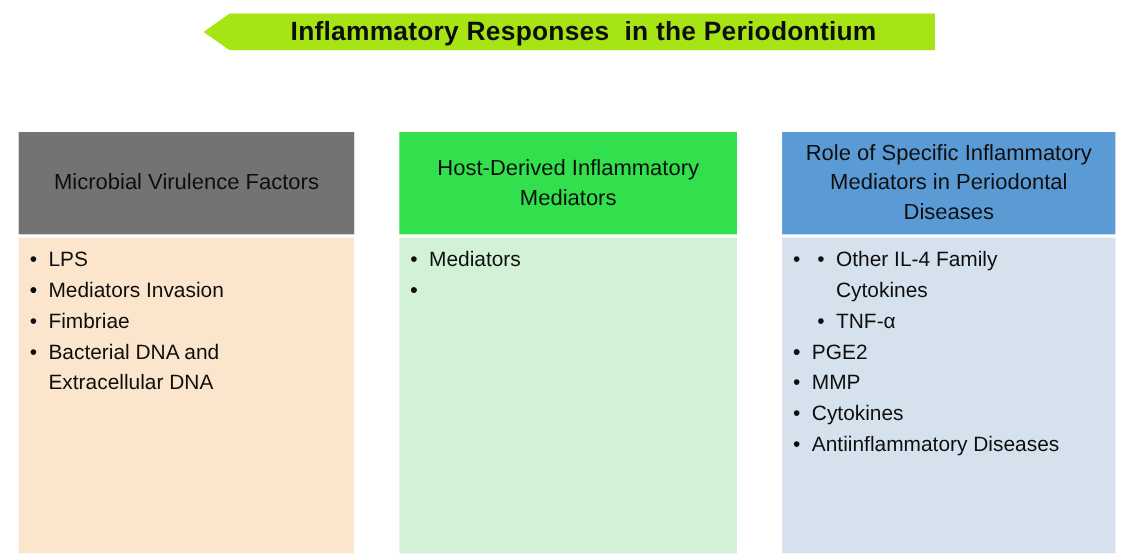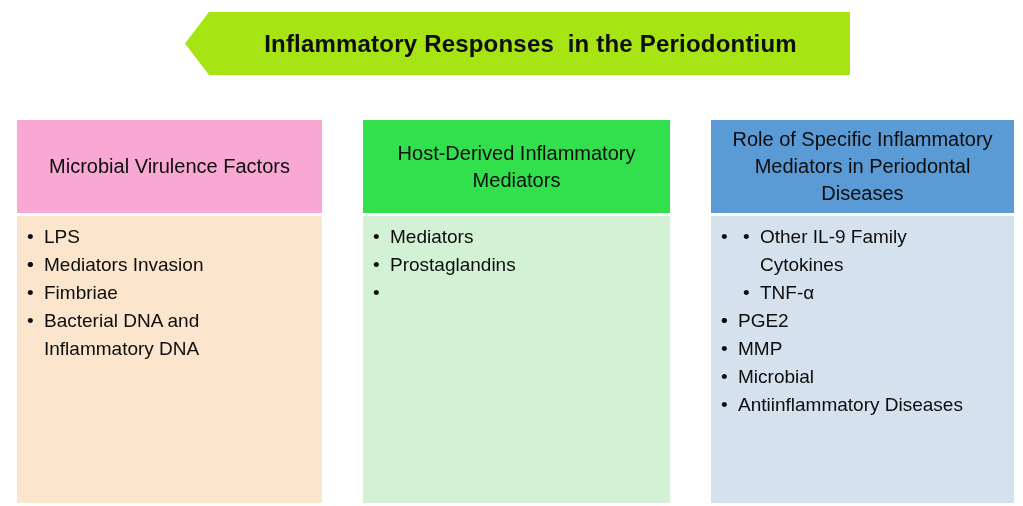--- a/index.html
+++ b/index.html
@@ -5,21 +5,21 @@
   html, body { margin: 0; padding: 0; background: #ffffff; }
   body {
     width: 1023px; height: 506px; position: relative; overflow: hidden;
     font-family: "Liberation Sans", sans-serif;
     color: #0d0d0d;
   }
 
   
   .banner {
     position: absolute; left: 185px; top: 12px;
-    width: 665px; height: 63px;
+    width: 665px; height: 34px;
     display: flex; align-items: center; justify-content: center;
     padding-left: 26px; box-sizing: border-box;
     clip-path: polygon(0 50%, 24px 0, 100% 0, 100% 100%, 24px 100%);
   }
   .banner-text {
     font-size: 24px; font-weight: bold; white-space: pre-wrap;
     letter-spacing: 0.2px;
   }
 
   
@@ -48,88 +48,87 @@
   .col-3 .lvl2 { max-width: 185px; }
 </style>
 </head>
 <body>
 
 <div class="banner" style="background: rgb(166, 229, 19);">
   <span class="banner-text">Inflammatory Responses  in the Periodontium</span>
 </div>
 
 <section class="col col-1">
-  <header class="col-head" style="background: #f9a8d4; text-align: right;">Microbial Virulence Factors</header>
+  <header class="col-head" style="background: #737373; text-align: right;">Microbial Virulence Factors</header>
   <div class="col-body" style="background: rgb(251, 229, 205);">
     <div class="item lvl1">
       <span class="blt">•</span>
       <span>LPS</span>
     </div>
     <div class="item lvl1">
       <span class="blt">•</span>
     </div>
     <div class="item lvl1">
       <span class="blt">•</span>
       <span>Mediators Invasion</span>
     </div>
     <div class="item lvl1">
       <span class="blt">•</span>
       <span>Fimbriae</span>
     </div>
     <div class="item lvl1">
       <span class="blt">•</span>
-      <span>Bacterial DNA and Inflammatory DNA</span>
+      <span>Bacterial DNA and Extracellular DNA</span>
     </div>
   </div>
 </section>
 
 <section class="col col-2">
   <header class="col-head" style="background: rgb(50, 223, 76);">Host-Derived Inflammatory Mediators</header>
   <div class="col-body" style="background: rgb(211, 242, 213);">
     <div class="item lvl1">
       <span class="blt">•</span>
       <span>Mediators</span>
     </div>
     <div class="item lvl1">
       <span class="blt">•</span>
-      <span>Prostaglandins</span>
     </div>
     <div class="item lvl1">
       <span class="blt">•</span>
     </div>
   </div>
 </section>
 
 <section class="col col-3">
   <header class="col-head" style="background: rgb(91, 155, 213);">Role of Specific Inflammatory Mediators in Periodontal Diseases</header>
   <div class="col-body" style="background: rgb(214, 225, 238);">
     <div class="item lvl1">
       <span class="blt">•</span>
     </div>
     <div class="item lvl2">
       <span class="blt">•</span>
-      <span>Other IL-9 Family Cytokines</span>
+      <span>Other IL-4 Family Cytokines</span>
     </div>
     <div class="item lvl2">
       <span class="blt">•</span>
       <span>TNF-α</span>
     </div>
     <div class="item lvl1">
       <span class="blt">•</span>
     </div>
     <div class="item lvl1">
       <span class="blt">•</span>
       <span>PGE2</span>
     </div>
     <div class="item lvl1">
       <span class="blt">•</span>
       <span>MMP</span>
     </div>
     <div class="item lvl1">
       <span class="blt">•</span>
-      <span>Microbial</span>
+      <span>Cytokines</span>
     </div>
     <div class="item lvl1">
       <span class="blt">•</span>
       <span>Antiinflammatory Diseases</span>
     </div>
   </div>
 </section>
 
 </body></html>

